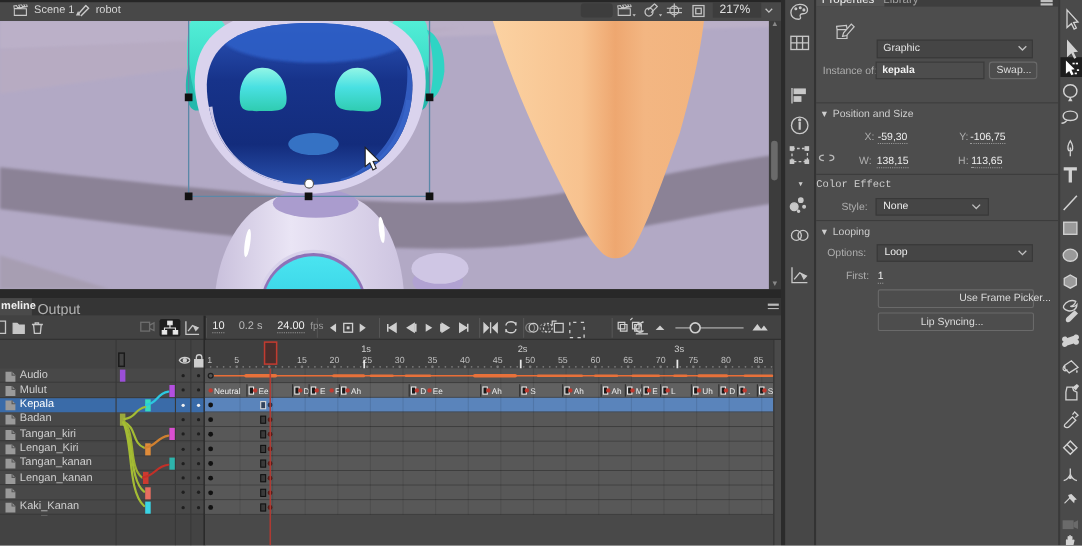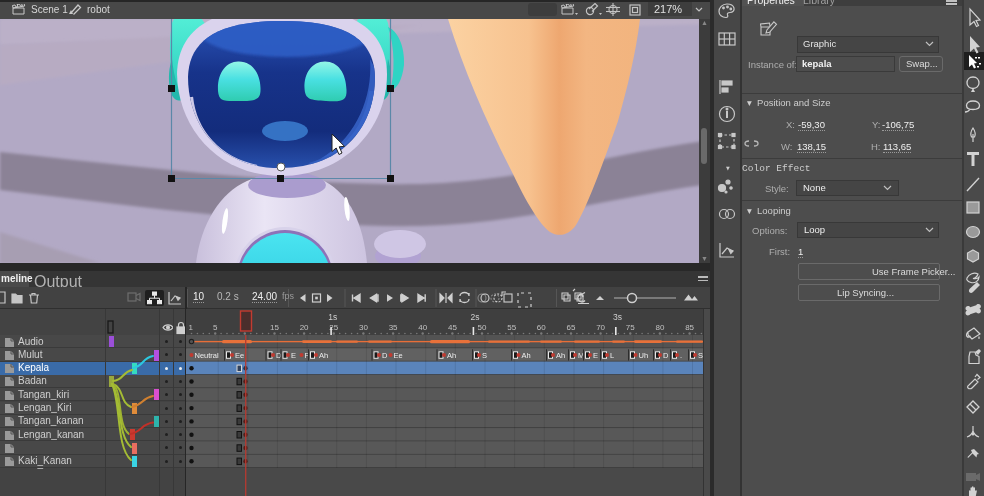--- a/index.html
+++ b/index.html
@@ -334,21 +334,21 @@
         <path d="M7,496 l0,-5 c0,-1 1.5,-1 1.5,0 l0,-3 c0,-1 1.5,-1 1.5,0 l0,-1 c0,-1 1.5,-1 1.5,0 l0,1 c0,-1 1.5,-1 1.5,0 l0,3 c0.5,-1 2,-0.8 1.8,0.5 l-1,4.5 Z"></path>
       </g>
     </svg>
   </div>
 
   <div class="abs" style="left:0;top:263px;width:710px;height:8px;background:#282828;"></div>
   <div id="timeline" style="font-size:10px;">
 <div class="abs" style="left:0;top:271px;width:710px;height:16px;background:#353535;"></div>
 <div class="abs" style="left:0;top:271px;width:29px;height:16px;background:#4a4a4a;"></div>
 <div class="txt" style="left:1px;top:273px;color:#efefef;font-weight:bold;font-size:10px;">meline</div>
-<div class="txt" style="left:34px;top:273px;color:#b2b2b2;font-size:16px;">Output</div>
+<div class="txt" style="left:34px;top:273px;color:#b2b2b2;font-size:13px;">Output</div>
 <div class="abs" style="left:698px;top:276px;width:10px;height:1.5px;background:#bbb;"></div>
 <div class="abs" style="left:698px;top:279.5px;width:10px;height:1.5px;background:#bbb;"></div>
 <div class="abs" style="left:0;top:287px;width:710px;height:22px;background:#424242;border-bottom:1px solid #2f2f2f;box-sizing:border-box;"></div>
 <svg class="abs" style="left:0;top:287px;" width="710" height="22" viewBox="0 0 710 22">
 <g fill="none" stroke="#c6c6c6" stroke-width="1.2">
 <path d="M0,5 l5,0 0,11 -5,0"></path>
 <path d="M12,7 l3.5,0 1.5,1.5 5,0 0,7.5 -10,0 Z" fill="#c6c6c6"></path>
 <path d="M30.5,8 l7,0 -0.8,8 -5.4,0 Z M29,8 l10,0 M32,8 l0,-1.5 3,0 0,1.5"></path>
 <g stroke="#6e6e6e">
             <rect x="128" y="6" width="8" height="8"></rect>

